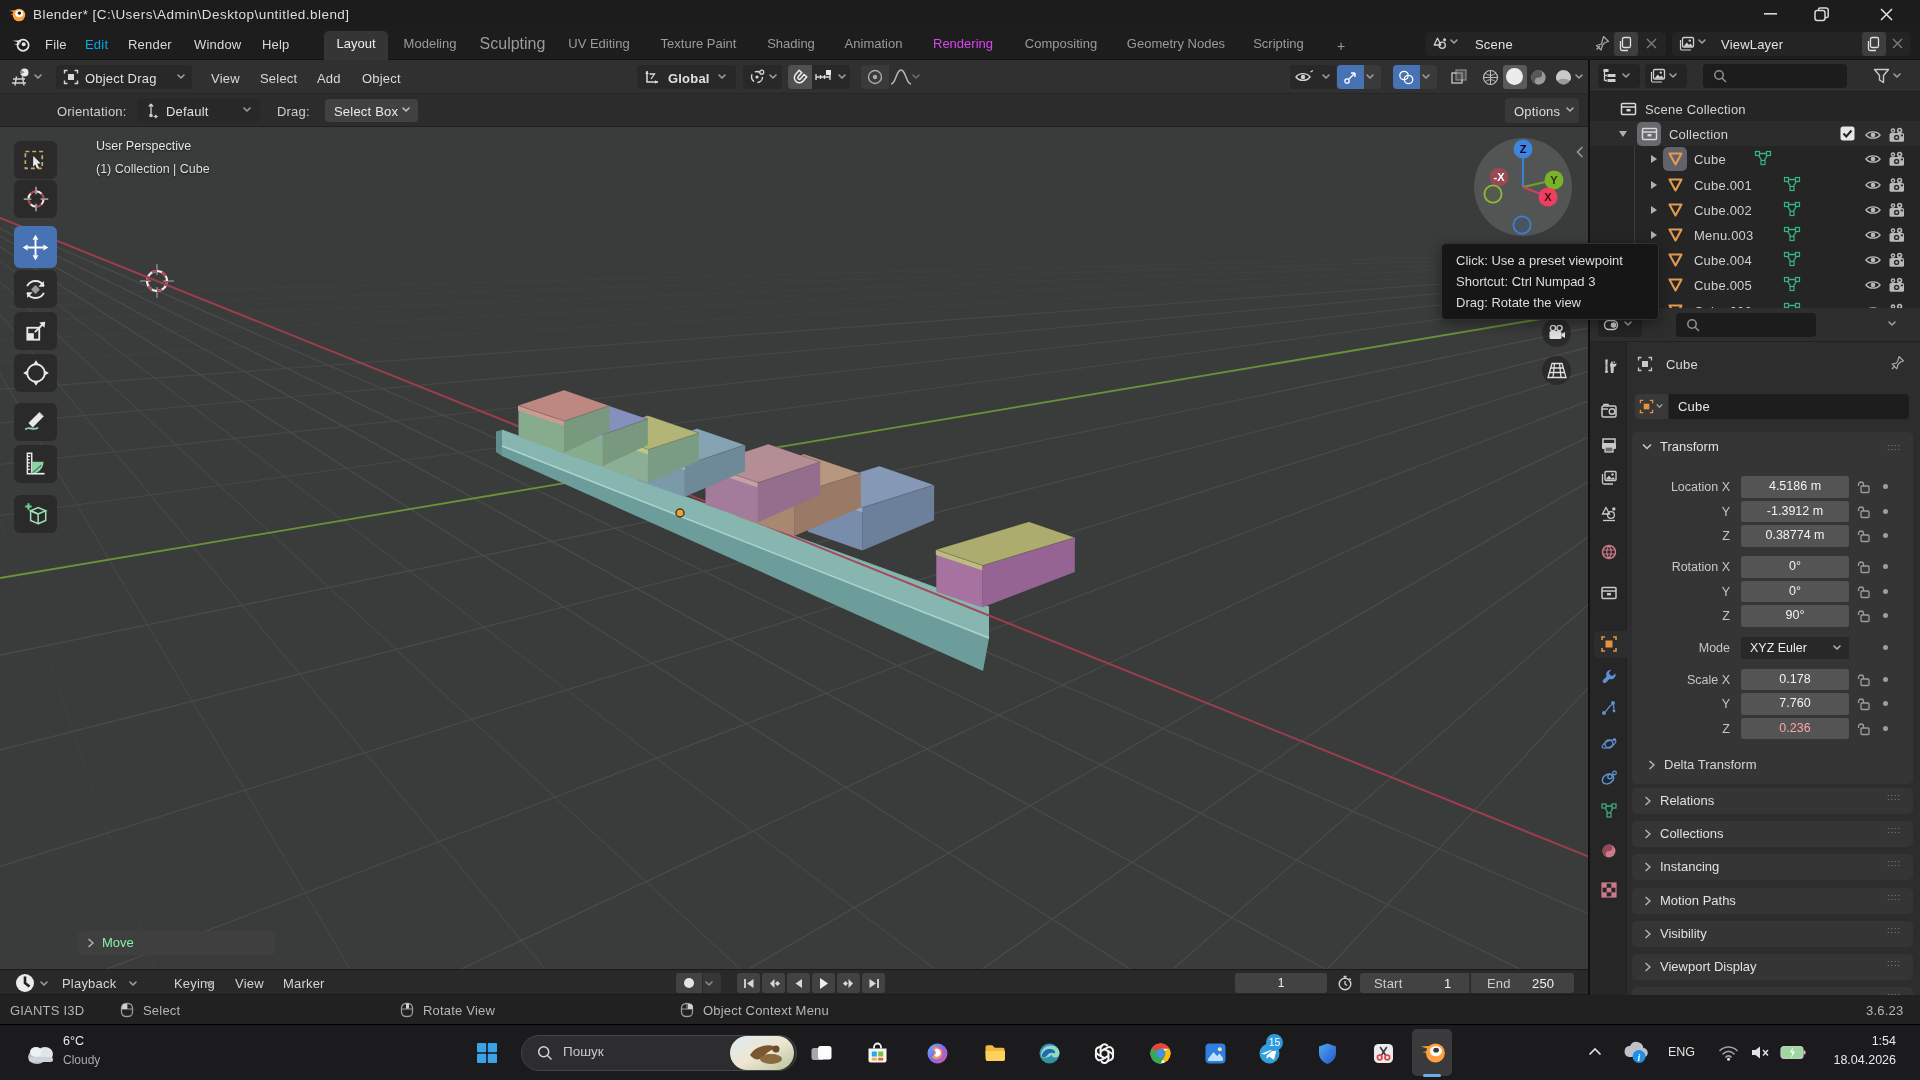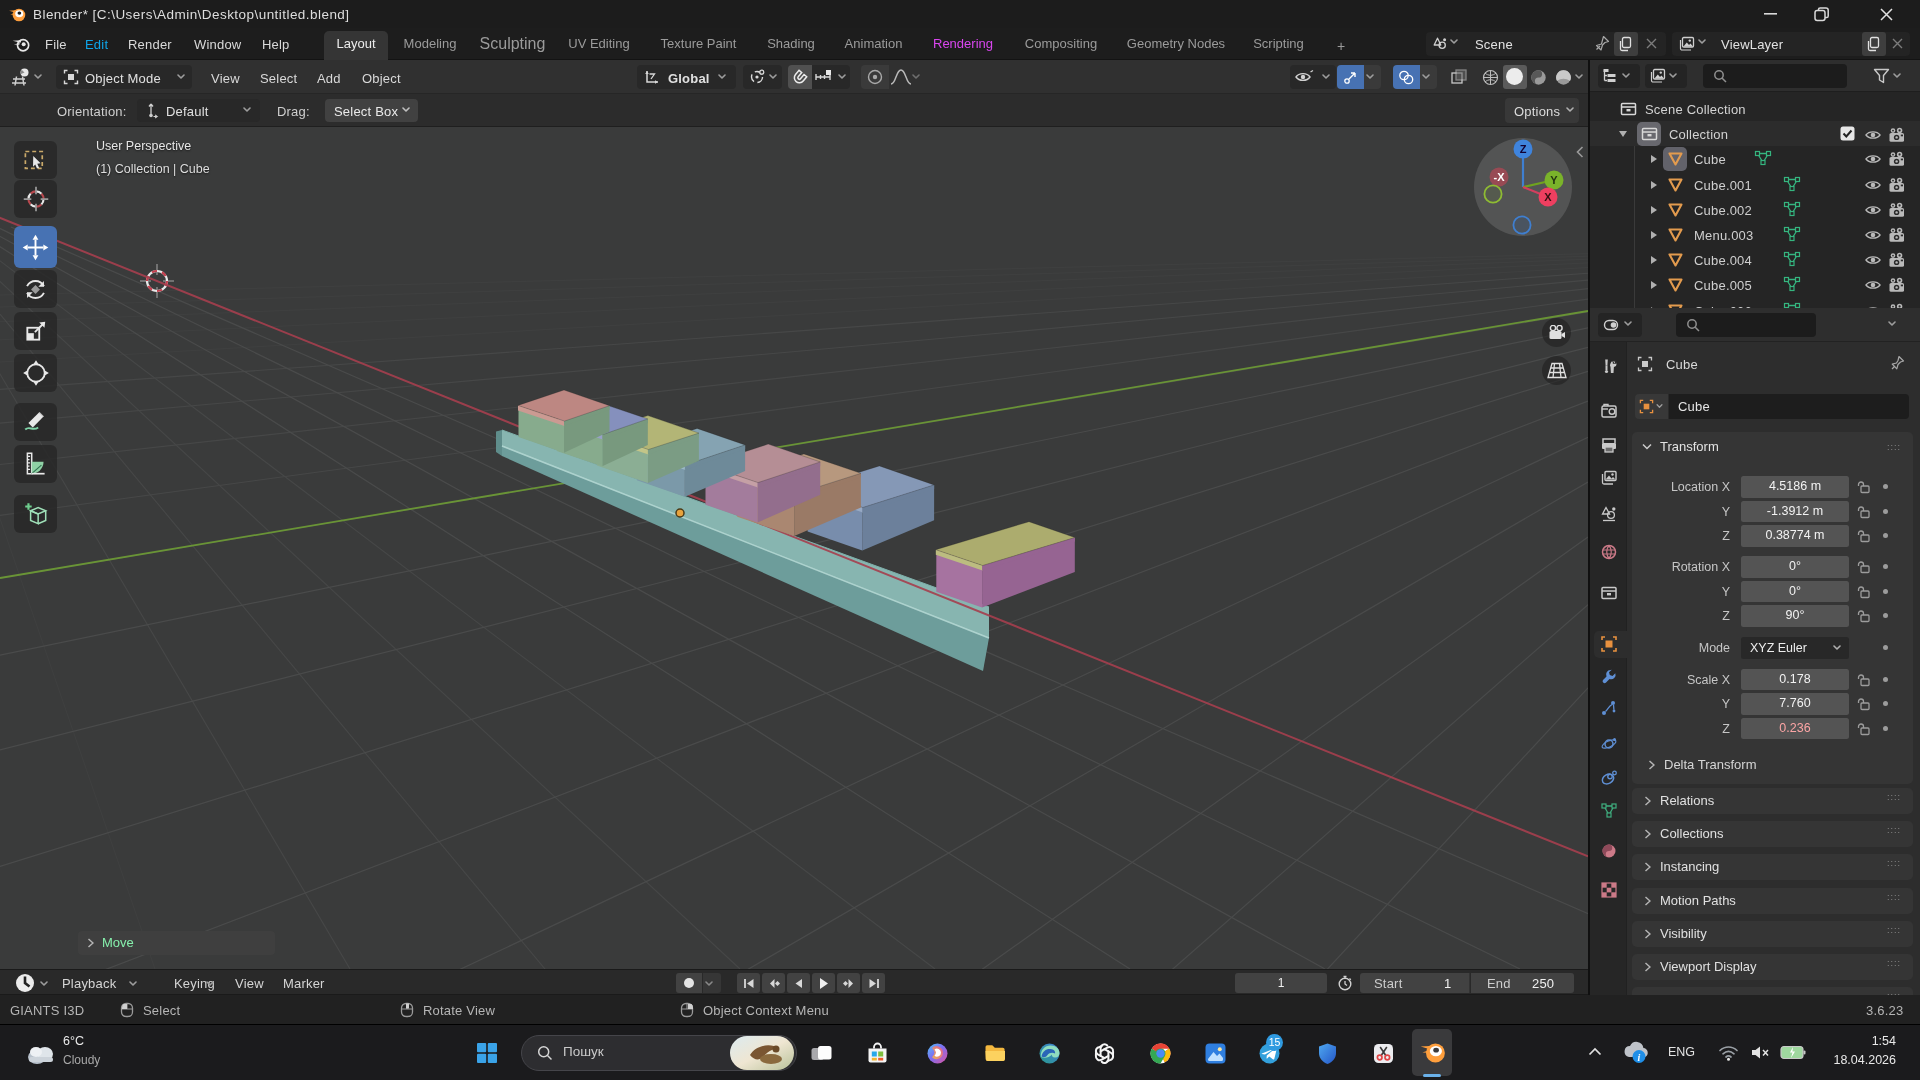--- a/index.html
+++ b/index.html
@@ -114,21 +114,21 @@
           <path d="M1 1 L4 4 L7 1" fill="none" stroke="#9d9d9d" stroke-width="1.6" stroke-linecap="round" stroke-linejoin="round"></path>
         </svg>
       </div>
       <div class="abs" style="left:56px;top:5px;width:136px;height:24px;background:#282828;border-radius:4px;"></div>
       <svg class="abs" style="left:63px;top:9px;" width="16" height="16" viewBox="0 0 16 16">
 <g stroke="#d8d8d8" stroke-width="1.4" fill="none">
           <path d="M1.5 4.5 V1.5 H4.5 M11.5 1.5 H14.5 V4.5 M14.5 11.5 V14.5 H11.5 M4.5 14.5 H1.5 V11.5"></path>
         </g>
 <rect x="5" y="5" width="6" height="6" fill="#d8d8d8"></rect>
       </svg>
-      <div class="abs txt" style="left:85px;top:11px;color:#e0e0e0;">Object Mode</div>
+      <div class="abs txt" style="left:85px;top:11px;color:#e0e0e0;">Object Drag</div>
       <div class="abs" style="left:177px;top:14px;">
         <svg width="8" height="5" viewBox="0 0 8 5">
           <path d="M1 1 L4 4 L7 1" fill="none" stroke="#9d9d9d" stroke-width="1.6" stroke-linecap="round" stroke-linejoin="round"></path>
         </svg>
       </div>
       <div class="abs txt" style="left:211px;top:11px;color:#d9d9d9;">View</div>
       <div class="abs txt" style="left:260px;top:11px;color:#d9d9d9;">Select</div>
       <div class="abs txt" style="left:317px;top:11px;color:#d9d9d9;">Add</div>
       <div class="abs txt" style="left:362px;top:11px;color:#d9d9d9;">Object</div>
       <div class="abs" style="left:637px;top:5px;width:99px;height:24px;background:#282828;border-radius:4px;"></div>
@@ -472,20 +472,25 @@
 <svg class="abs" style="left:1548px;top:325px;" width="18" height="15" viewBox="0 0 18 15">
 <circle cx="5" cy="3" r="2.6" fill="none" stroke="#e0e0e0" stroke-width="1.4"></circle>
       <circle cx="11.5" cy="3" r="2.6" fill="none" stroke="#e0e0e0" stroke-width="1.4"></circle>
 <rect x="1.5" y="6" width="12" height="8" rx="1.5" fill="#e0e0e0"></rect>
       <path d="M13.5 9 L17 7 V13 L13.5 11 Z" fill="#e0e0e0"></path>
     </svg>
     <div class="abs" style="left:1542px;top:356px;width:29px;height:29px;border-radius:50%;background:rgba(30,30,30,0.55);"></div>
 <svg class="abs" style="left:1547px;top:362px;" width="20" height="17" viewBox="0 0 20 17">
 <path d="M5 1.5 H15 L19 15.5 H1 Z M7.5 1.5 L6 15.5 M12.5 1.5 L14 15.5 M3.8 6 H16.2 M2.8 10.5 H17.2" fill="none" stroke="#e0e0e0" stroke-width="1.3"></path>
     </svg>
+    <div class="abs" style="left:1441px;top:243px;width:218px;height:77px;background:#161616;border:1px solid #303030;border-radius:5px;box-shadow:0 4px 14px rgba(0,0,0,.4);z-index:30;">
+<div class="abs" style="left:14px;top:9px;color:#dddddd;font-size:13px;">Click: Use a preset viewpoint</div>
+<div class="abs" style="left:14px;top:30px;color:#dddddd;font-size:13px;">Shortcut: Ctrl Numpad 3</div>
+<div class="abs" style="left:14px;top:51px;color:#dddddd;font-size:13px;">Drag: Rotate the view</div>
+    </div>
     <div class="abs" style="left:78px;top:931px;width:197px;height:24px;background:#3f3f3f;border-radius:4px;">
 <svg class="abs" style="left:9px;top:7px;" width="7" height="10" viewBox="0 0 7 10">
         <path d="M1.5 1 L6 5 L1.5 9" fill="none" stroke="#b5b5b5" stroke-width="1.5"></path>
       </svg>
 <div class="abs" style="left:24px;top:4px;color:#86efac;font-size:13px;">Move</div>
     </div>
     <div class="abs" style="left:1590px;top:60px;width:330px;height:248px;background:#252525;overflow:hidden;">
       <div class="abs" style="left:0;top:0;width:330px;height:32px;background:#2e2e2e;border-bottom:1px solid #1e1e1e;"></div>
       <div class="abs" style="left:8px;top:4px;width:42px;height:24px;background:#242424;border-radius:4px;"></div>
       <svg class="abs" style="left:12px;top:8px;" width="17" height="16" viewBox="0 0 17 16">

